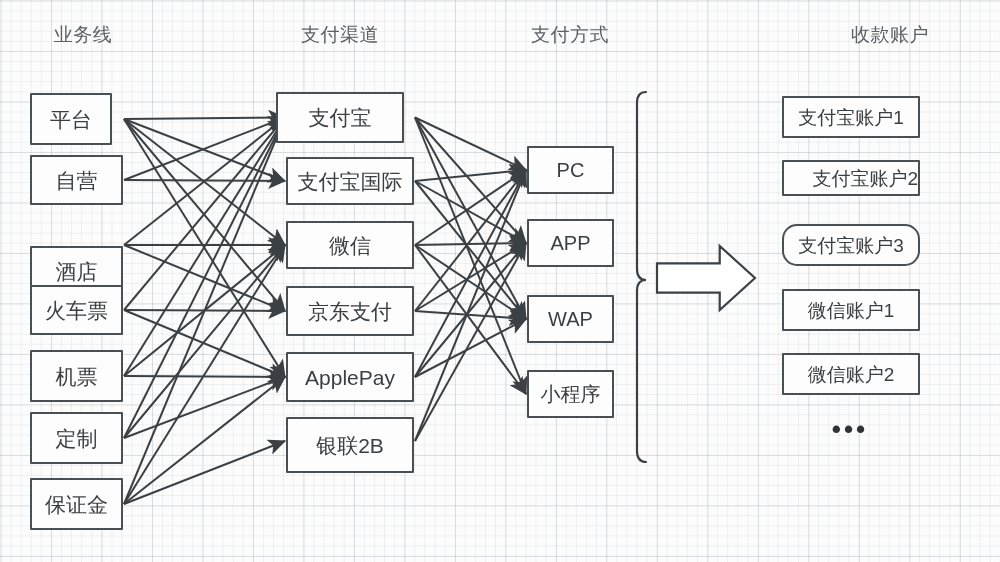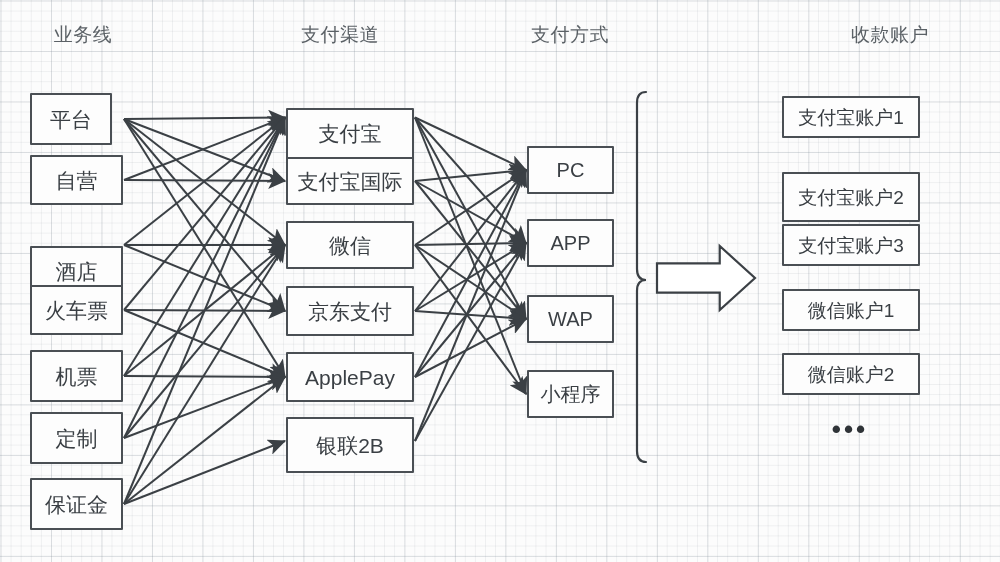--- a/index.html
+++ b/index.html
@@ -154,21 +154,21 @@
       </div>
       <div class="node c1" style="left: 30px; top: 350px; width: 93px; height: 52px;">
         <span class="node-label">机票</span>
       </div>
       <div class="node c1" style="left: 30px; top: 412px; width: 93px; height: 52px;">
         <span class="node-label">定制</span>
       </div>
       <div class="node c1" style="left: 30px; top: 478px; width: 93px; height: 52px;">
         <span class="node-label">保证金</span>
       </div>
-      <div class="node c2" style="left: 286px; top: 92px; width: 128px; height: 51px; margin-top: 16px;">
+      <div class="node c2" style="left: 276px; top: 92px; width: 128px; height: 51px;">
         <span class="node-label">支付宝</span>
       </div>
       <div class="node c2" style="left: 286px; top: 157px; width: 128px; height: 48px; text-align: center;">
         <span class="node-label">支付宝国际</span>
       </div>
       <div class="node c2" style="left: 286px; top: 221px; width: 128px; height: 48px;">
         <span class="node-label">微信</span>
       </div>
       <div class="node c2" style="left: 286px; top: 286px; width: 128px; height: 50px;">
         <span class="node-label">京东支付</span>
@@ -187,24 +187,24 @@
       </div>
       <div class="node c3" style="left: 527px; top: 295px; width: 87px; height: 48px;">
         <span class="node-label">WAP</span>
       </div>
       <div class="node c3" style="left: 527px; top: 370px; width: 87px; height: 48px;">
         <span class="node-label">小程序</span>
       </div>
       <div class="node c4" style="left: 782px; top: 96px; width: 138px; height: 42px;">
         <span class="node-label">支付宝账户1</span>
       </div>
-      <div class="node c4" style="left: 782px; top: 172px; width: 138px; height: 50px;">
+      <div class="node c4" style="left: 782px; top: 160px; width: 138px; height: 36px; justify-content: flex-end;">
         <span class="node-label">支付宝账户2</span>
       </div>
-      <div class="node c4" style="left: 782px; top: 224px; width: 138px; height: 42px;">
+      <div class="node c4" style="left: 782px; top: 224px; width: 138px; height: 42px; border-radius: 15px;">
         <span class="node-label">支付宝账户3</span>
       </div>
       <div class="node c4" style="left: 782px; top: 289px; width: 138px; height: 42px;">
         <span class="node-label">微信账户1</span>
       </div>
       <div class="node c4" style="left: 782px; top: 353px; width: 138px; height: 42px;">
         <span class="node-label">微信账户2</span>
       </div>
       <div class="ellipsis" style="left: 850px; top: 429px;">•••</div>
     </div>

